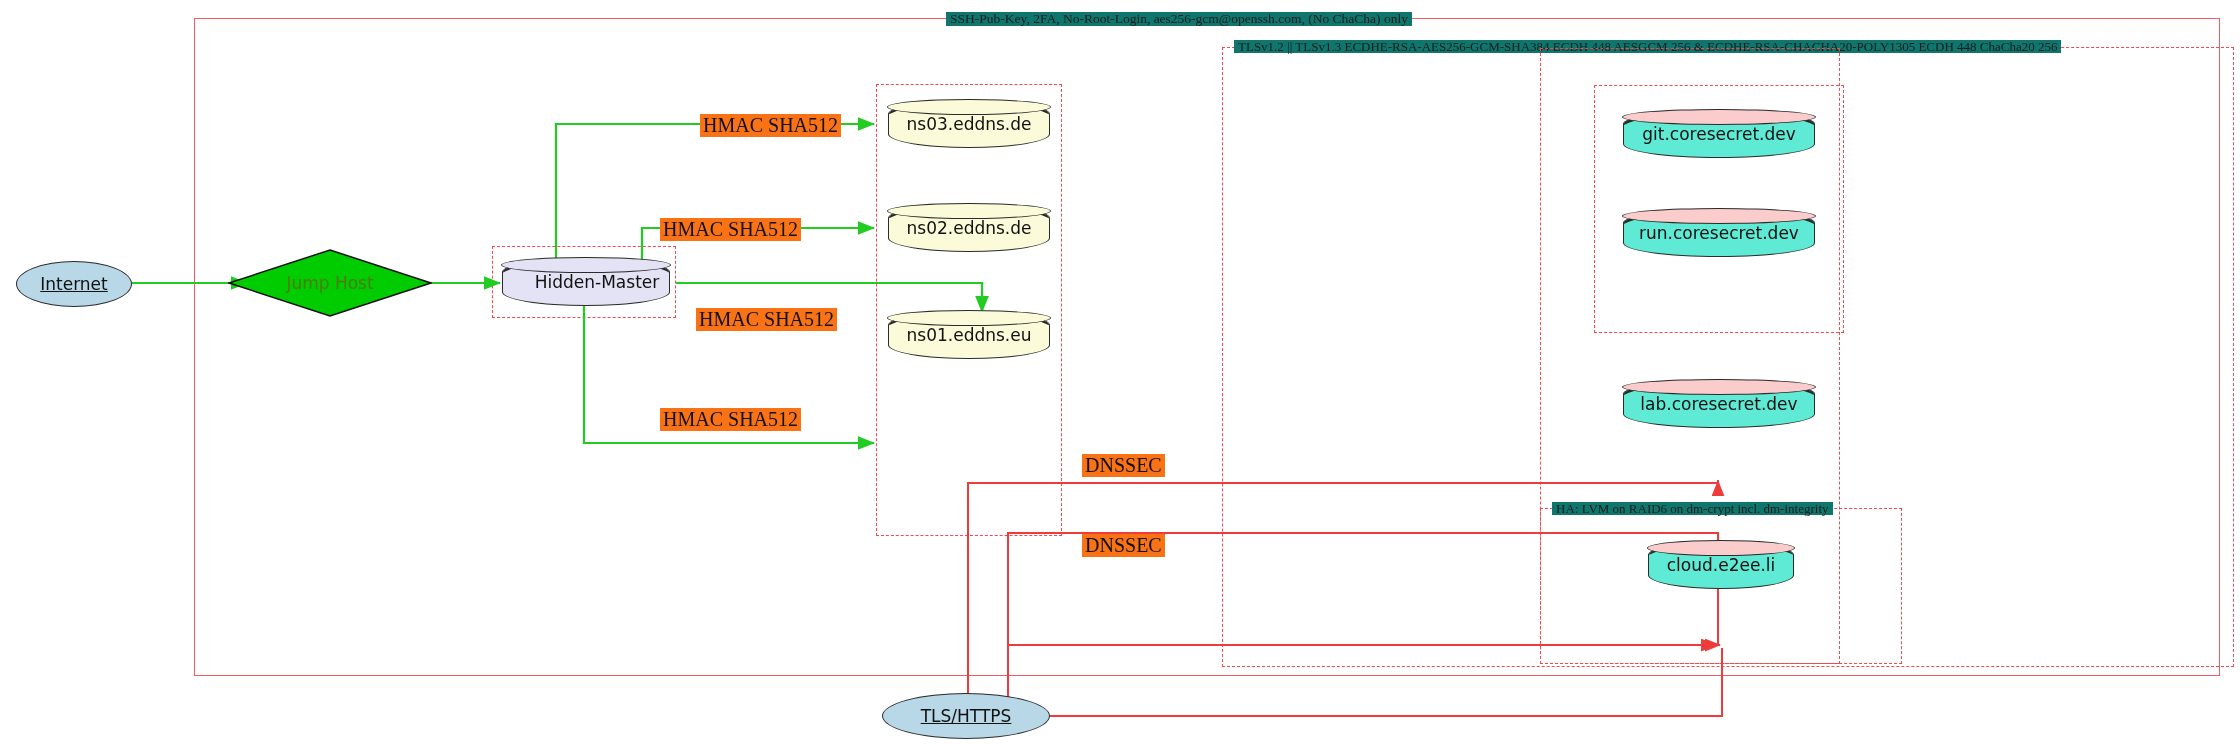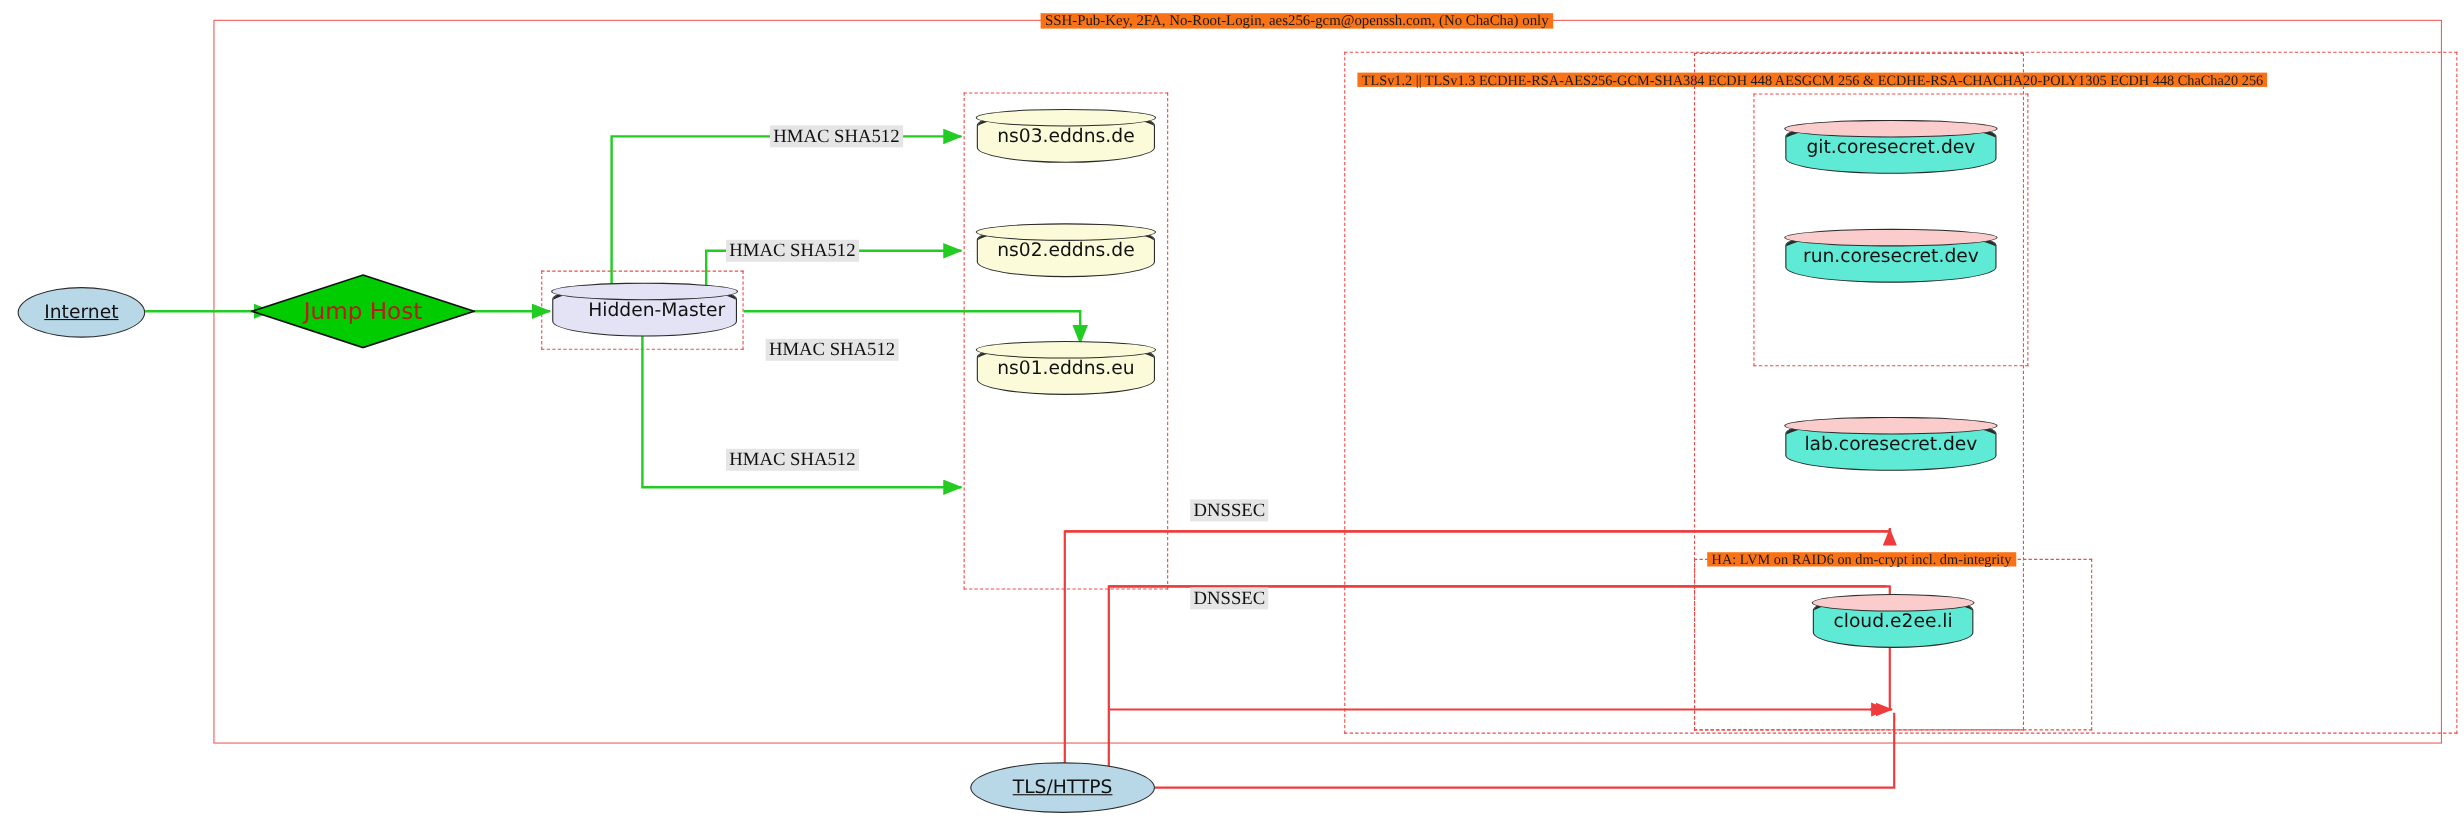--- a/index.html
+++ b/index.html
@@ -30,21 +30,21 @@
   }
   .cluster.solid  { border: 1.5px solid #f25c5c; }
   .cluster.dashed { border: 1.7px dashed #f04a4a; }
 
   .cluster-label {
     position: absolute;
     font-family: "Liberation Serif", serif;
     font-size: 13.5px;
     color: #1a1a1a;
     white-space: nowrap;
-    background: #f97316;
+    background: #0f766e;
     padding: 0 4px;
     line-height: 1;
   }
 
   
   .node {
     position: absolute;
     box-sizing: border-box;
     display: flex;
     align-items: center;
@@ -91,55 +91,55 @@
   }
 
   
   .diamond-wrap { position: absolute; z-index: 6; }
   .diamond-wrap svg { display: block; }
   .diamond-wrap .dlabel {
     position: absolute;
     left: 0; right: 0; top: 0; bottom: 0;
     display: flex; align-items: center; justify-content: center;
     font-family: "DejaVu Sans", sans-serif;
-    font-size: 21px;
-    color: #b91c1c;
+    font-size: 17px;
+    color: #4d7c0f;
     white-space: nowrap;
   }
 
   
   .edge-layer {
     position: absolute;
     left: 0; top: 0;
     width: 2240px; height: 744px;
     z-index: 2;
     pointer-events: none;
   }
 
   .edge-label {
     position: absolute;
     font-family: "Liberation Serif", serif;
-    font-size: 17px;
+    font-size: 20px;
     color: #111111;
     white-space: nowrap;
     z-index: 5;
-    background: #e5e5e5;
+    background: #f97316;
     padding: 0 3px;
   }
 </style>
 </head>
 <body>
 
 <div id="canvas">
 
   <div class="cluster solid abs" style="left:194px; top:18px; width:2026px; height:658px;"></div>
   <div class="cluster-label" style="left:946px; top:12px;">SSH-Pub-Key, 2FA, No-Root-Login, aes256-gcm@openssh.com, (No ChaCha) only</div>
 
   <div class="cluster dashed abs" style="left:1222px; top:47px; width:1012px; height:620px;"></div>
-  <div class="cluster-label" style="left:1234px; top:40px; font-size:13px;margin-top:26px;">TLSv1.2 || TLSv1.3 ECDHE-RSA-AES256-GCM-SHA384 ECDH 448 AESGCM 256 &amp; ECDHE-RSA-CHACHA20-POLY1305 ECDH 448 ChaCha20 256</div>
+  <div class="cluster-label" style="left:1234px; top:40px; font-size:13px;">TLSv1.2 || TLSv1.3 ECDHE-RSA-AES256-GCM-SHA384 ECDH 448 AESGCM 256 &amp; ECDHE-RSA-CHACHA20-POLY1305 ECDH 448 ChaCha20 256</div>
 
   <div class="cluster dashed abs" style="left:1540px; top:508px; width:362px; height:156px;"></div>
   <div class="cluster-label" style="left:1552px; top:502px; font-size:13px;">HA: LVM on RAID6 on dm-crypt incl. dm-integrity</div>
 
   <div class="cluster dashed abs" style="left:492px; top:246px; width:184px; height:72px;"></div>
 
   <div class="cluster dashed abs" style="left:876px; top:84px; width:186px; height:452px;"></div>
 
   <div class="cluster dashed abs" style="left:1594px; top:85px; width:250px; height:248px;"></div>
 

